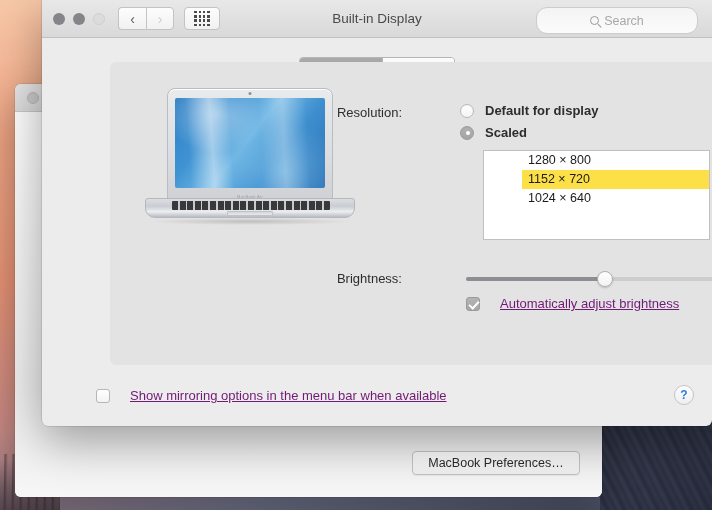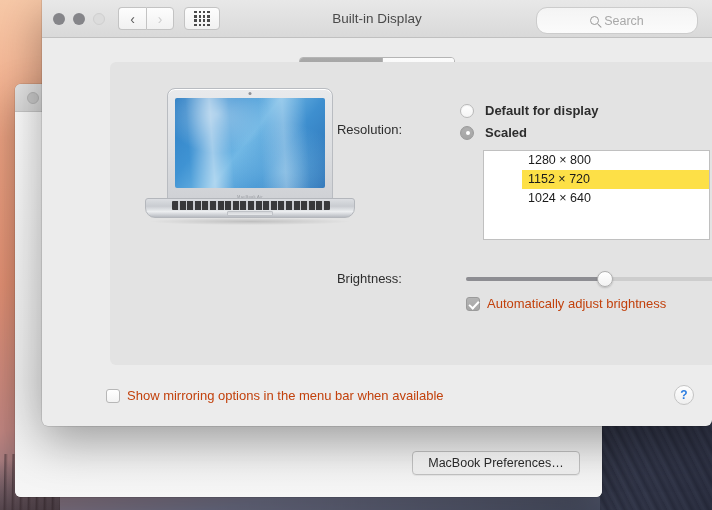--- a/index.html
+++ b/index.html
@@ -241,21 +241,21 @@
   .mb-trackpad {
     position: absolute; left: 50%; top: 12px; transform: translateX(-50%);
     width: 46px; height: 5px;
     background: linear-gradient(to bottom, #d4d6da, #e6e8ea);
     border: .5px solid #bfc2c7; border-radius: 1px;
   }
   .mb-shadow {
     position: absolute; left: 6px; top: 130px; width: 198px; height: 7px;
     background: radial-gradient(ellipse at center, rgba(0,0,0,.16), rgba(0,0,0,0) 72%);
   }
-  #resolution-label { position: absolute; left: 200px; top: 43px; width: 92px; text-align: right; font-size: 13px; color: #2d2d2d; margin-top: 17px; }
+  #resolution-label { position: absolute; left: 200px; top: 43px; width: 92px; text-align: right; font-size: 13px; color: #2d2d2d; }
 
   .radio-item {
     display: flex; align-items: center; gap: 11px;
     font-size: 13px; color: #2d2d2d;
     cursor: default;
     font-weight: bold;
   }
   .radio {
     width: 14px; height: 14px; border-radius: 50%;
     background: linear-gradient(to bottom, #ffffff, #f4f4f4);
@@ -307,22 +307,22 @@
   .slider-knob {
     position: absolute; left: 56%; top: 0;
     transform: translateX(-50%);
     width: 16px; height: 16px; border-radius: 50%;
     background: linear-gradient(to bottom, #ffffff, #f2f2f2);
     border: 1px solid #b0b0b0;
     box-shadow: 0 1px 2px rgba(0,0,0,.18);
   }
 
   .checkbox-item {
-    display: flex; align-items: center; gap: 7px;
-    font-size: 13px; color: #c2410c; cursor: default;
+    display: flex; align-items: center; gap: 20px;
+    font-size: 13px; color: #701a75; cursor: default; text-decoration: underline;
   }
   .checkbox {
     width: 14px; height: 14px; border-radius: 3px;
     background: linear-gradient(to bottom, #ffffff, #f3f3f3);
     border: 1px solid #b7b7b7;
     flex: none; position: relative;
   }
   .checkbox.checked {
     background: linear-gradient(to bottom, #b4b4b4, #a6a6a6);
     border-color: #9b9b9b;
@@ -330,21 +330,21 @@
   .checkbox.checked::after {
     content: "";
     position: absolute; left: 4px; top: 1px;
     width: 4px; height: 8px;
     border: solid #ffffff; border-width: 0 2px 2px 0;
     transform: rotate(43deg);
   }
   #auto-brightness { position: absolute; left: 356px; top: 234px; }
 
   
-  #mirroring-option { position: absolute; left: 64px; top: 388px; }
+  #mirroring-option { position: absolute; left: 54px; top: 388px; }
   #help-button {
     position: absolute; right: 18px; top: 385px;
     width: 20px; height: 20px; border-radius: 50%;
     background: linear-gradient(to bottom, #fdfdfd, #efefef);
     border: 1px solid #c4c4c4;
     display: flex; align-items: center; justify-content: center;
     font-size: 12px; color: #2c7de0; font-weight: bold;
   }
 </style>
 </head>

